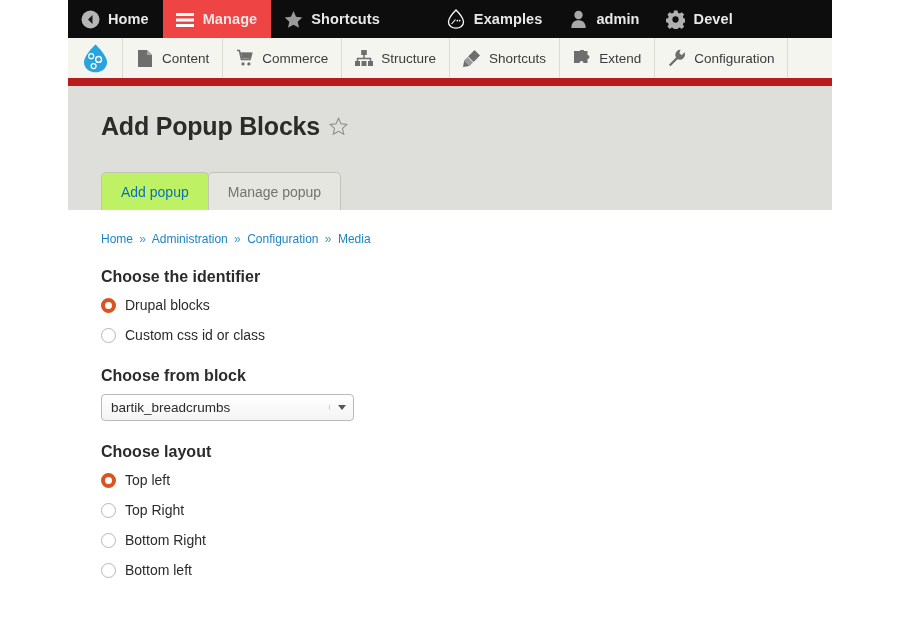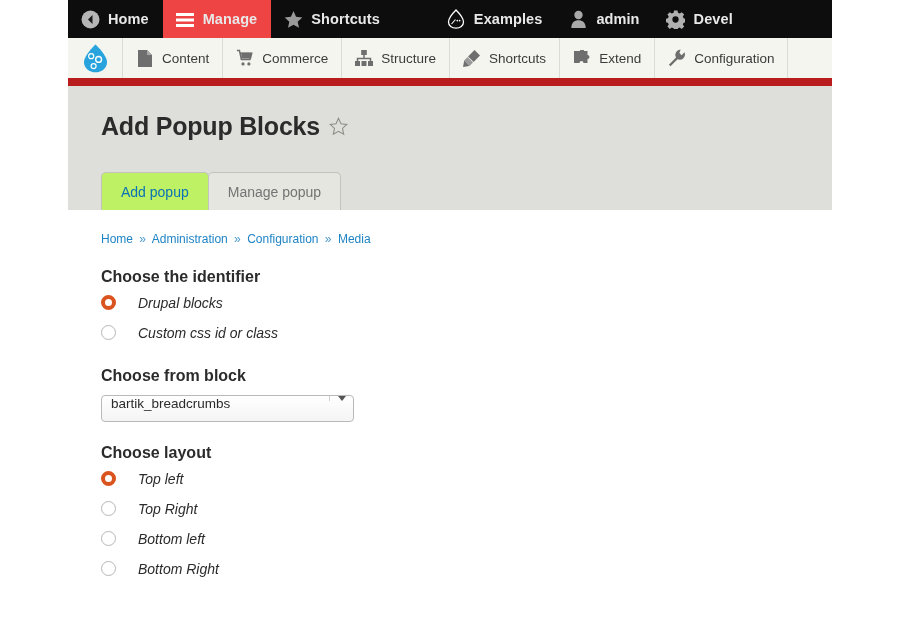--- a/index.html
+++ b/index.html
@@ -166,25 +166,24 @@
     font-weight: bold;
     color: #2b2b2b;
     margin-bottom: 9px;
   }
   .field-group {
     margin-bottom: 22px;
   }
 
   .radio-row {
     display: flex;
-    align-items: flex-start;
-    gap: 22px;
+    align-items: center;
+    gap: 9px;
     margin-bottom: 10px;
     height: 20px;
-    font-style: italic;
   }
   .radio {
     width: 15px;
     height: 15px;
     border-radius: 50%;
     border: 1px solid #b7b7b7;
     background: #ffffff;
     box-sizing: border-box;
     flex: 0 0 auto;
     position: relative;
@@ -193,21 +192,21 @@
     border: 4px solid #d9541e;
     background: #ffffff;
   }
   .radio-label {
     font-size: 14px;
     color: #2b2b2b;
   }
 
   .select-wrap {
     display: inline-flex;
-    align-items: flex-start;
+    align-items: center;
     width: 253px;
     height: 27px;
     border: 1px solid #b9b9b9;
     border-radius: 4px;
     background: linear-gradient(#ffffff, #f4f4f4);
     box-sizing: border-box;
     overflow: hidden;
   }
   .select-value {
     flex: 1;
@@ -443,22 +442,22 @@
       <div class="radio-row">
         <span class="radio checked"></span>
         <span class="radio-label">Top left</span>
       </div>
       <div class="radio-row">
         <span class="radio"></span>
         <span class="radio-label">Top Right</span>
       </div>
       <div class="radio-row">
         <span class="radio"></span>
+        <span class="radio-label">Bottom Right</span>
+      </div>
+      <div class="radio-row">
+        <span class="radio"></span>
         <span class="radio-label">Bottom left</span>
-      </div>
-      <div class="radio-row">
-        <span class="radio"></span>
-        <span class="radio-label">Bottom Right</span>
       </div>
     </div>
 
   </div>
 </div>
 
 </body></html>

